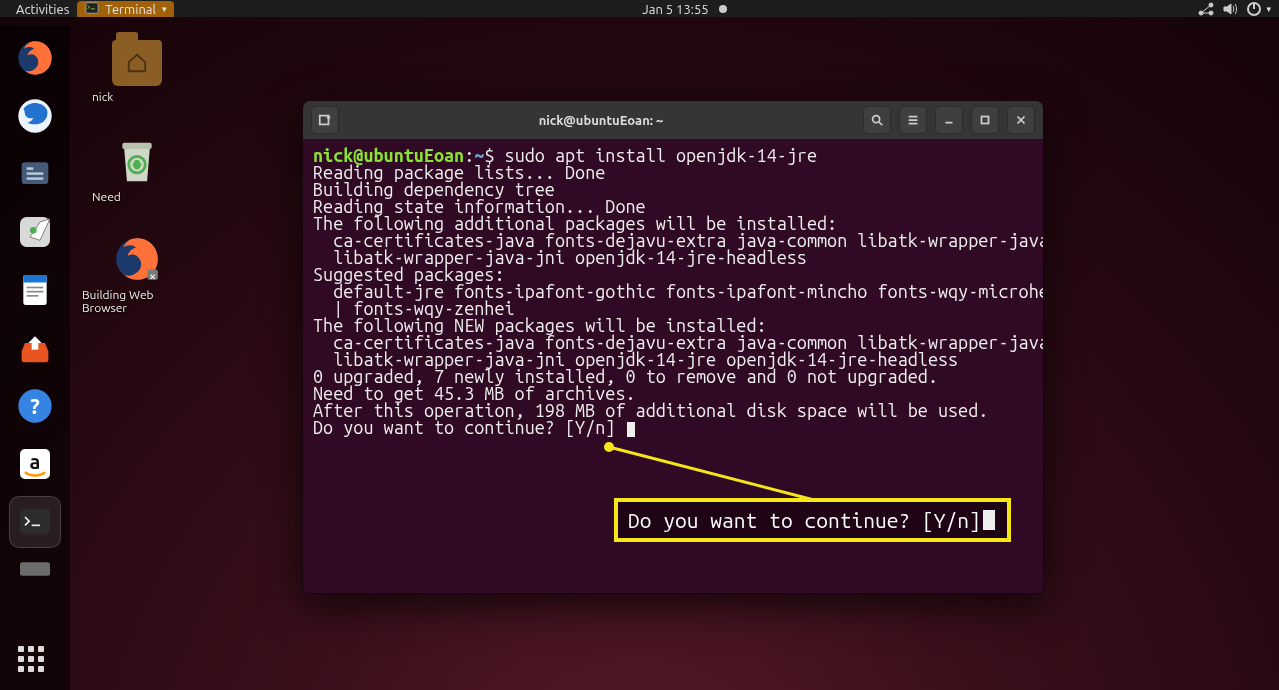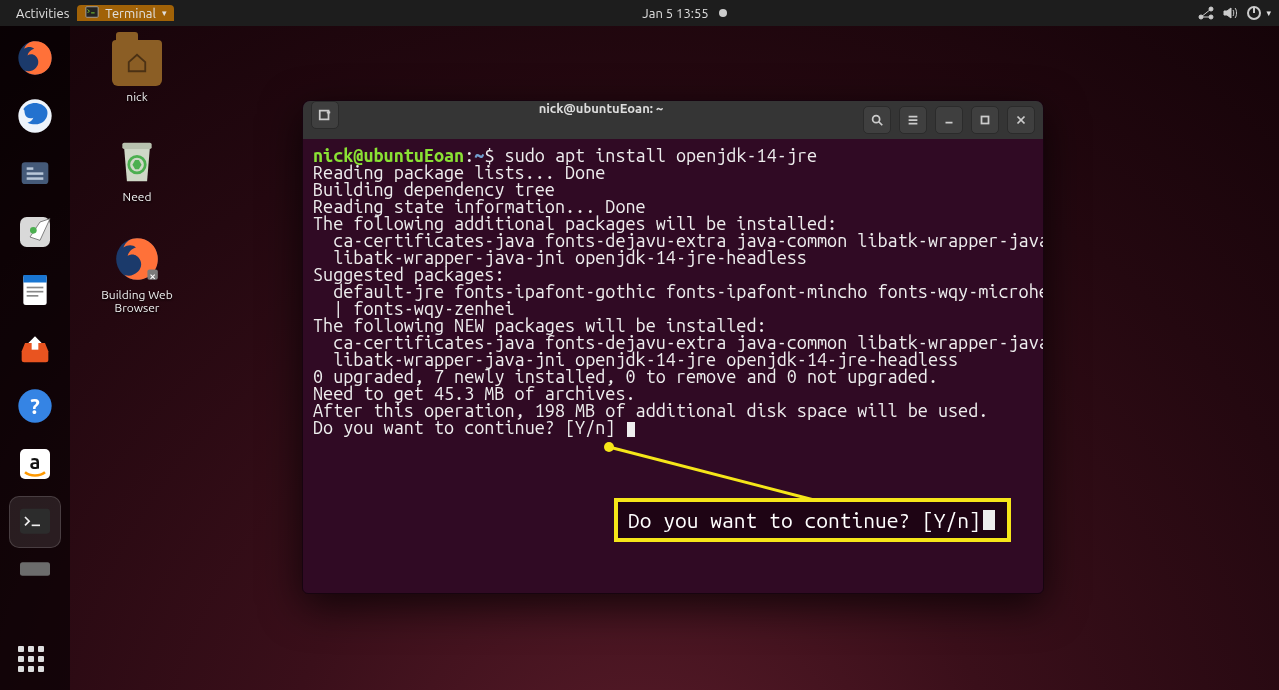--- a/index.html
+++ b/index.html
@@ -5,21 +5,21 @@
   * { box-sizing: border-box; margin: 0; padding: 0; }
   html, body { width: 1279px; height: 690px; overflow: hidden; font-family: Ubuntu, "Segoe UI", sans-serif; }
   body {
     background: radial-gradient(circle at 50% 120%, #5a1c2a 0%, #3a0f1a 35%, #240810 70%, #140308 100%);
     position: relative;
     color: #eee;
   }
 
   
   .topbar {
-    position: absolute; top:0; left:0; right:0; height:26px;
+    position: absolute; top:0; left:0; right:0; height:17px;
     background:#1d1d1d; color:#e0e0e0;
     display:flex; align-items:center; font-size:13px;
     padding:0 8px; z-index:50;
   }
   .topbar .spacer { flex:1; }
   .topbar .item { padding:0 8px; display:flex; align-items:center; gap:6px; cursor:default; }
   .topbar .item.active { background:#a16207; border-radius:4px 4px 0 0; }
   .topbar .tri { font-size:9px; }
   .statusdot { width:8px; height:8px; border-radius:50%; background:#ccc; display:inline-block; margin-left:4px;}
   .tray-icon { width:16px; height:16px; display:inline-block; margin:0 4px; }
@@ -36,39 +36,39 @@
     align-items:center; justify-content:center; position:relative; }
   .dock .dock-item.running { background:rgba(255,255,255,0.1); box-shadow:inset 0 0 0 1px rgba(255,255,255,0.15);}
   .dock .dock-item svg { width:40px; height:40px; }
   .dock .pad { flex:1; }
   .apps-icon { width:34px; height:34px; display:grid; grid-template-columns:repeat(3,6px); grid-template-rows:repeat(3,6px); gap:4px; }
   .apps-icon span{ background:#ddd; border-radius:1px;}
   .launcher{display:flex;align-items:center;justify-content:center;}
   .launcher-bottom{position:absolute;bottom:10px;}
 
   
-  .desktop-icon { position:absolute; width:90px; text-align:center; color:#f1f1f1; font-size:12px; text-shadow:0 1px 2px #000; }
+  .desktop-icon { position:absolute; width:90px; color:#f1f1f1; font-size:12px; text-shadow:0 1px 2px #000; }
   .desktop-icon .glyph { width:50px; height:46px; margin:0 auto 4px; }
   .folder-glyph { background:#8b5e25; border-radius:4px 4px 6px 6px; position:relative; }
   .folder-glyph::before{content:"";position:absolute;top:-8px;left:4px;width:22px;height:10px;background:#8b5e25;border-radius:3px 3px 0 0;}
   .folder-home svg{position:absolute;top:12px;left:14px;width:22px;height:22px;fill:none;stroke:#4b3114;stroke-width:2;}
   .trash-glyph { width:46px;height:50px;margin:0 auto 4px;display:flex;align-items:center;justify-content:center;}
   .trash-glyph svg{width:44px;height:48px;}
   .ff-glyph{width:50px;height:50px;margin:0 auto 4px;}
 
   
   .termwin {
     position:absolute; left:302px; top:100px; width:742px; height:494px;
     background:#300a24; border-radius:8px 8px 6px 6px;
     box-shadow:0 12px 40px rgba(0,0,0,0.7);
     display:flex; flex-direction:column; overflow:hidden;
     border:1px solid #17040f;
   }
   .term-titlebar {
-    height:38px; background:#353535; display:flex; 
+    height:38px; background:#353535; display:flex; align-items:center;
     padding:0 8px; gap:14px; color:#ddd; font-size:13px; font-weight:bold;
   }
   .term-titlebar .tb-btn {
     width:28px; height:28px; border-radius:5px; background:#3f3f3f;
     display:flex; align-items:center; justify-content:center; border:1px solid #2b2b2b;
   }
   .term-titlebar .tb-btn svg{width:14px;height:14px;stroke:#ccc;fill:none;stroke-width:2;}
   .term-titlebar .title{flex:1;text-align:center;}
   .tb-close{background:#e95420;border-color:#c9451a;border-radius:50%;}
   .tb-close svg{stroke:#2a0e04;}

